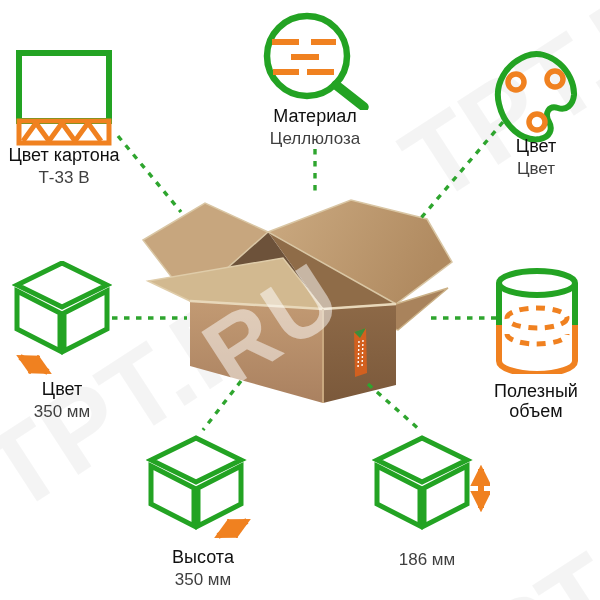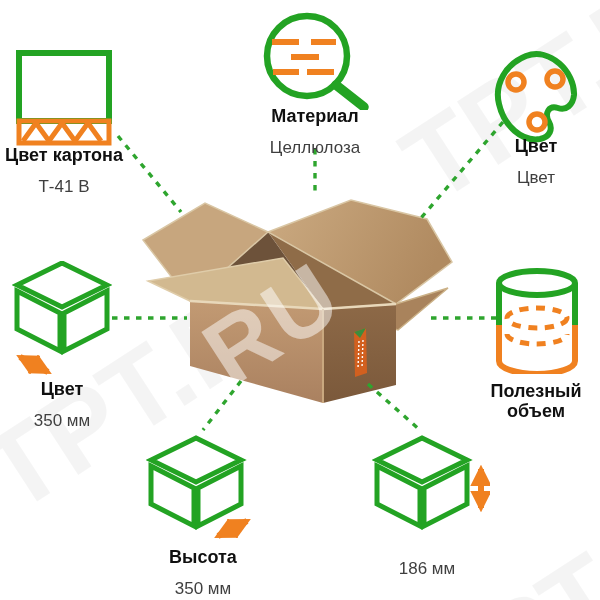--- a/index.html
+++ b/index.html
@@ -8,22 +8,22 @@
     font-family:"Liberation Sans",sans-serif;
   }
   .abs{position:absolute;}
   
   .wm{position:absolute;font-weight:bold;white-space:nowrap;pointer-events:none;
       transform:rotate(-33deg);transform-origin:left top;}
   .wm-faint{font-size:110px;color:rgba(0,0,0,0.045);}
   .wm-box{font-size:92px;color:rgba(255,255,255,0.5);letter-spacing:4px;}
   
   .spec-text{position:absolute;text-align:center;}
-  .spec-label{font-weight:700;font-size:18px;line-height:20px;color:#101010;}
-  .spec-value{font-size:17px;line-height:20px;color:#3f3f3f;margin-top:12px;}
+  .spec-label{font-weight:400;font-size:18px;line-height:20px;color:#101010;}
+  .spec-value{font-size:17px;line-height:20px;color:#3f3f3f;margin-top:3px;}
   svg{display:block;}
 </style>
 </head>
 <body>
 
 <div class="stage">
 
   <div class="wm wm-faint" style="left:-40px;top:430px;">ТРТ.RU</div>
   <div class="wm wm-faint" style="left:380px;top:120px;">ТРТ.RU</div>
   <div class="wm wm-faint" style="left:400px;top:640px;">ТРТ.RU</div>
@@ -78,21 +78,21 @@
     </g>
   </svg>
 
   <svg class="abs" style="left:16px;top:50px;" width="96" height="96" viewBox="0 0 96 96">
     <rect x="3" y="3" width="90" height="68" fill="none" stroke="#23a323" stroke-width="6"></rect>
     <rect x="3" y="71" width="90" height="22" fill="none" stroke="#f08120" stroke-width="5"></rect>
     <polyline points="7,91 20,73 33,91 46,73 59,91 72,73 85,91" fill="none" stroke="#f08120" stroke-width="5"></polyline>
   </svg>
   <div class="spec-text" style="left:0px;top:145px;width:128px;">
     <div class="spec-label">Цвет картона</div>
-    <div class="spec-value">Т-41 В</div>
+    <div class="spec-value">Т-33 В</div>
   </div>
 
   <svg class="abs" style="left:260px;top:8px;" width="112" height="102" viewBox="0 0 112 102">
     <circle cx="47" cy="48" r="40" fill="none" stroke="#23a323" stroke-width="6.5"></circle>
     <line x1="76" y1="77" x2="104" y2="99" stroke="#23a323" stroke-width="9.5" stroke-linecap="round"></line>
     <g stroke="#f08120" stroke-width="6">
       <line x1="12" y1="34" x2="39" y2="34"></line>
       <line x1="51" y1="34" x2="76" y2="34"></line>
       <line x1="31" y1="49" x2="59" y2="49"></line>
       <line x1="13" y1="64" x2="39" y2="64"></line>

